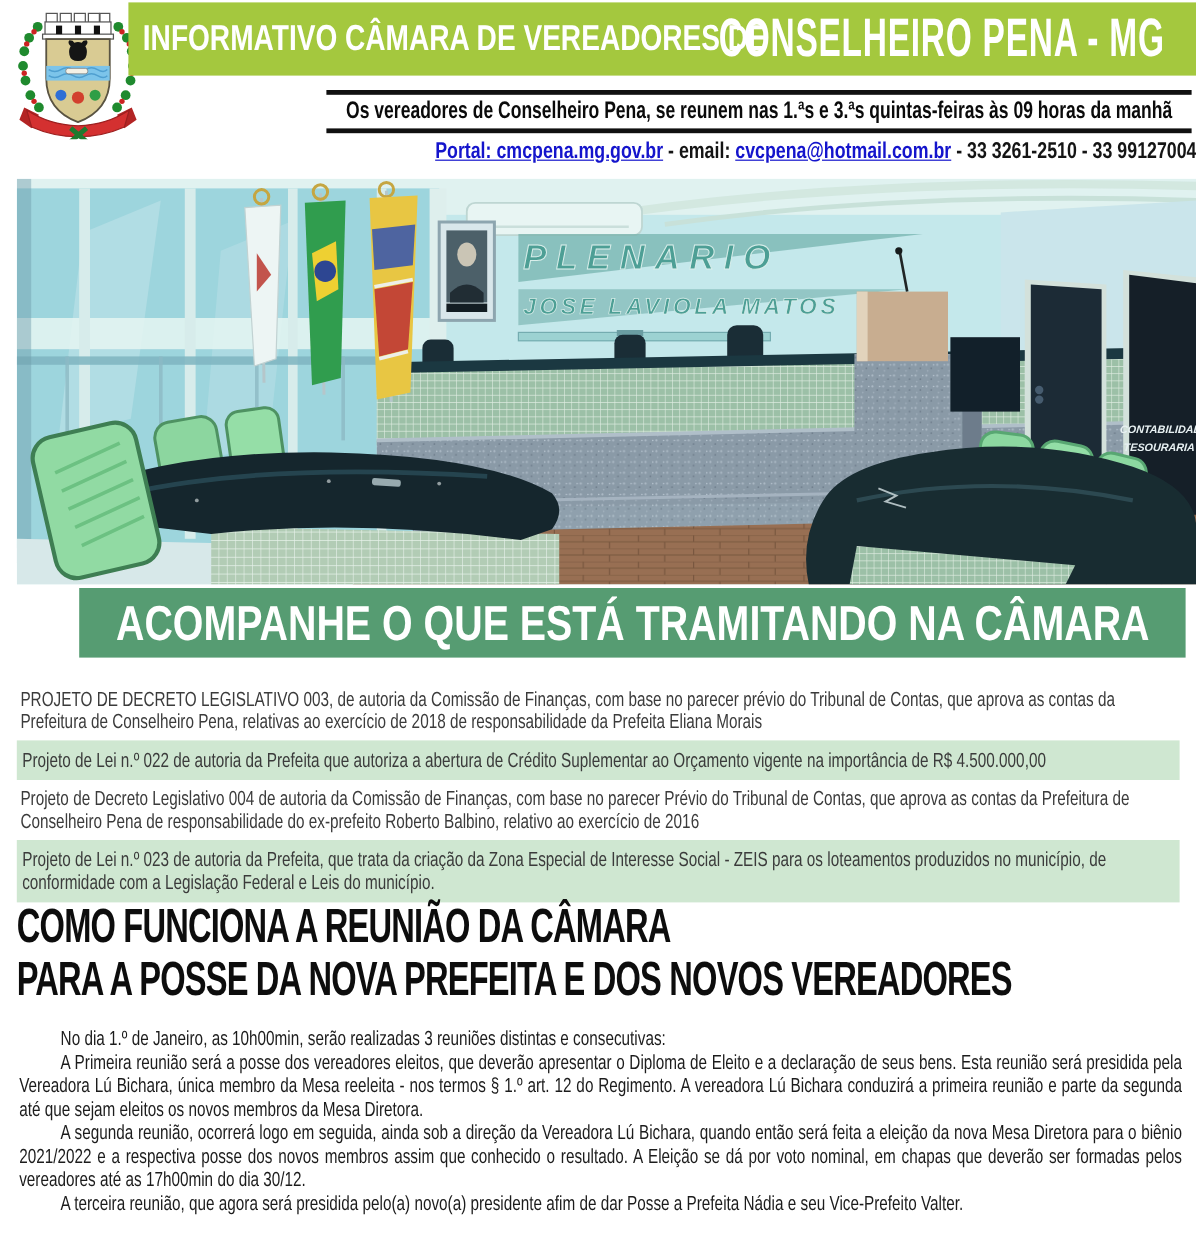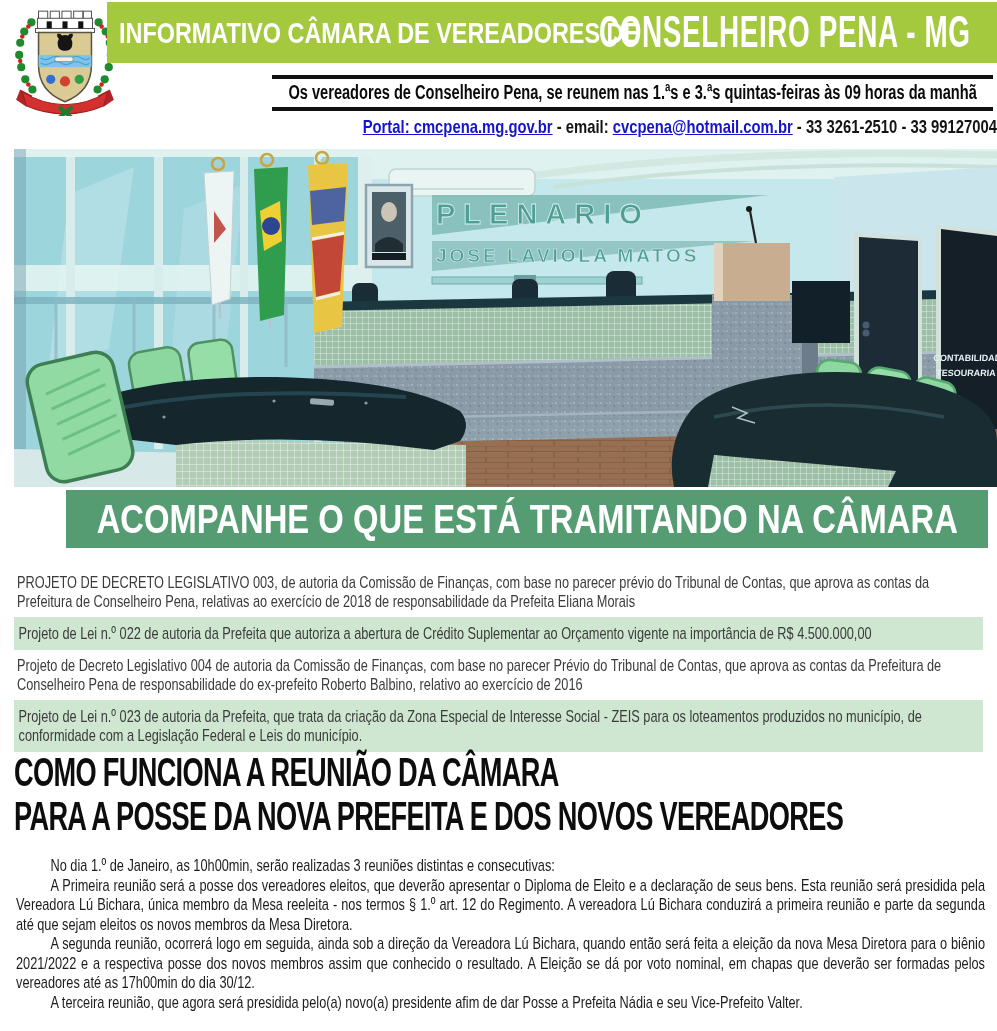--- a/index.html
+++ b/index.html
@@ -33,21 +33,21 @@
     position:absolute;left:272px;top:81px;width:988px;transform:scaleX(.73);
     transform-origin:0 0;font-weight:bold;font-size:20px;color:#0a0a0a;
     text-align:center;white-space:nowrap;
   }
   .portal{
     position:absolute;left:272px;top:116px;width:721px;text-align:center;
     font-size:19px;font-weight:bold;color:#141414;white-space:nowrap;
   }
   .portal .inner{display:inline-block;transform:scaleX(.78);transform-origin:50% 0;}
   .lnk{color:#1414cc;text-decoration:underline;cursor:pointer;}
-  .photo{position:absolute;left:14px;top:149px;width:983px;height:338px;}
+  .photo{position:absolute;left:14px;top:149px;width:983px;height:338px;font-style:italic;}
   .photo svg{display:block;width:983px;height:338px;}
   .tban{
     position:absolute;left:66px;top:490px;width:922px;height:58px;
     background:var(--tram-green);display:flex;align-items:center;justify-content:center;text-align:right;
   }
   .tban .txt{font-size:41px;font-weight:bold;color:#fff;white-space:nowrap;transform:scaleX(.8);}
   .tram{
     position:absolute;left:14px;top:572px;width:1292px;transform:scaleX(.75);
     transform-origin:0 0;font-size:17px;line-height:19px;color:#3b3b3b;
   }

